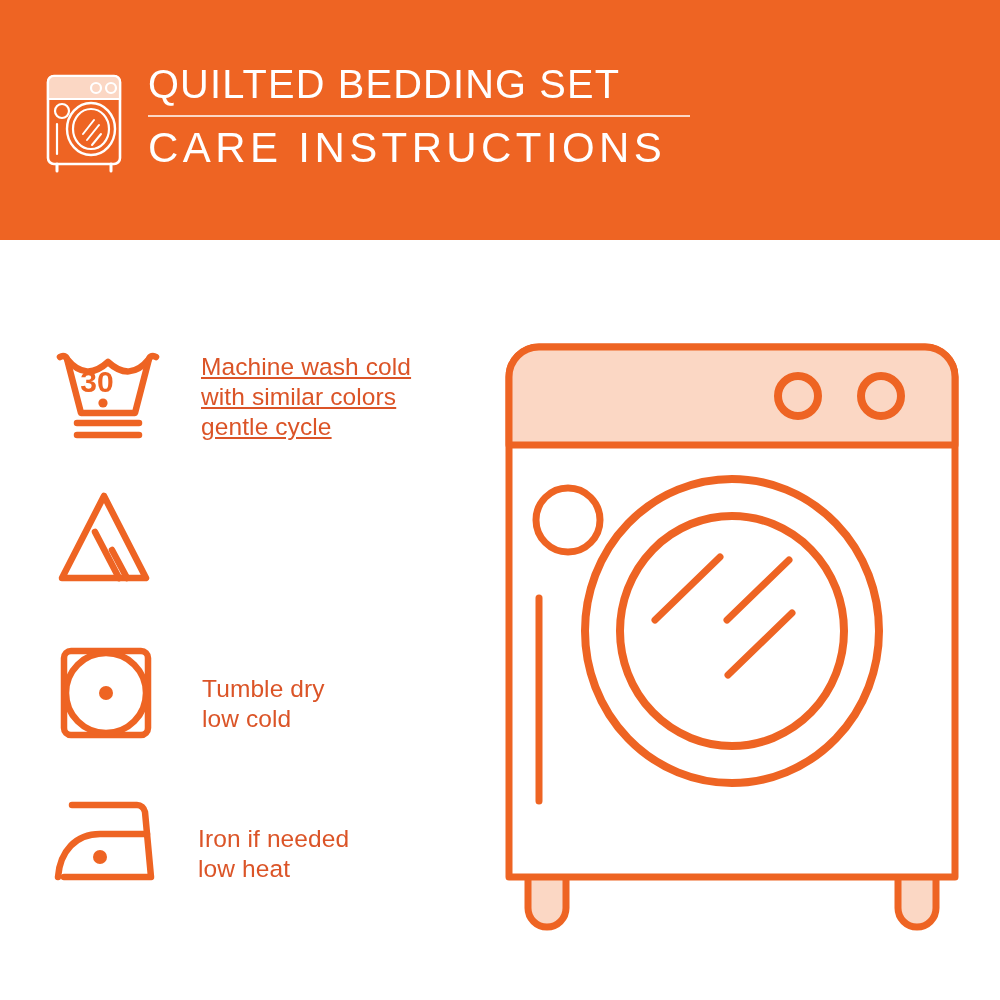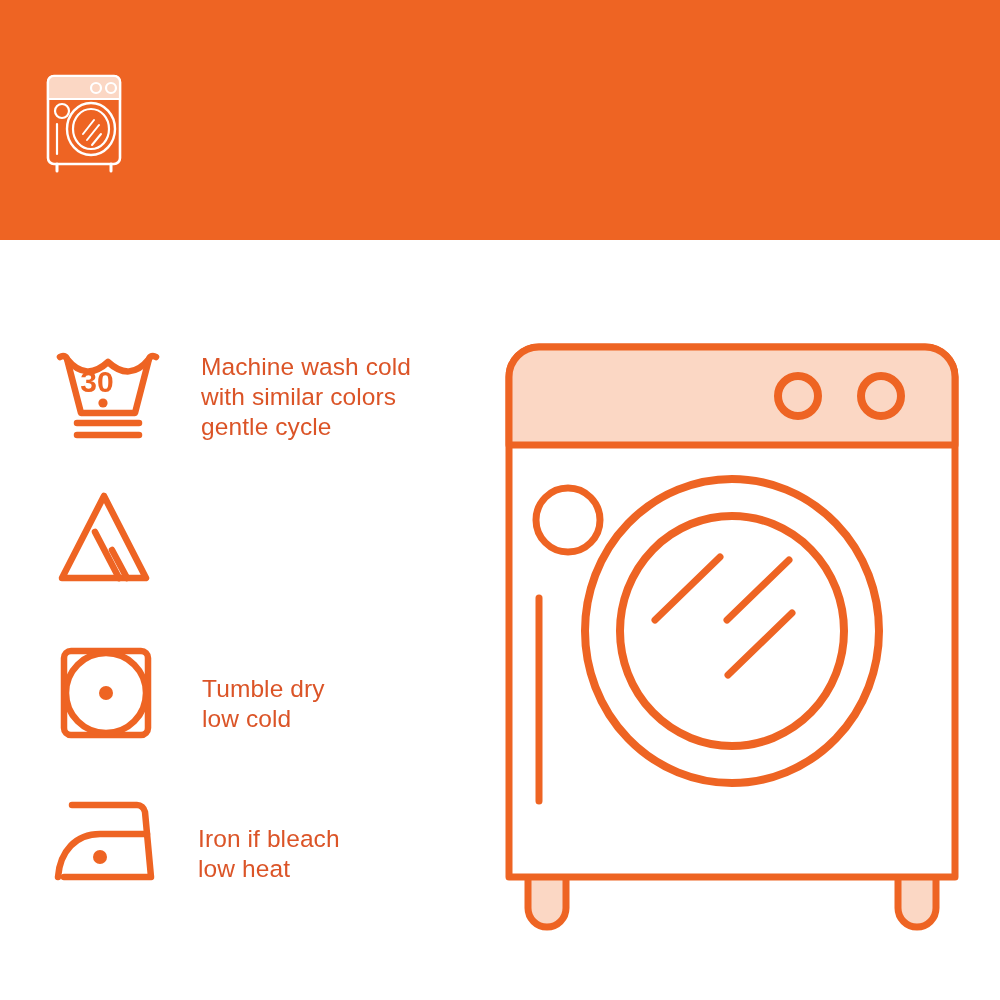--- a/index.html
+++ b/index.html
@@ -98,21 +98,21 @@
     color: #DB5427;
     font-size: 24.5px;
     line-height: 30px;
     font-weight: 500;
     letter-spacing: 0.1px;
     padding-left: 35px;
     padding-top: 6px;
     white-space: pre-line;
     font-family: "Liberation Sans", sans-serif;
   }
-  .care-row.r0 .care-text { padding-top: 4px; }
+  .care-row.r0 .care-text { padding-top: 4px; text-decoration: underline; }
   .care-row.r1 .care-text { padding-top: 24px; padding-left: 32px; }
   .care-row.r2 .care-text { padding-top: 22px; padding-left: 36px; }
   .care-row.r3 .care-text { padding-top: 22px; padding-left: 32px; }
 
   
   .machine {
     position: absolute;
     left: 495px;
     top: 335px;
     width: 480px;
@@ -136,20 +136,25 @@
         <ellipse cx="49" cy="59" rx="24" ry="26" fill="none" stroke="#FFFFFF" stroke-width="2.4"></ellipse>
         <ellipse cx="49" cy="59" rx="18" ry="20" fill="none" stroke="#FFFFFF" stroke-width="2.2"></ellipse>
         <line x1="41" y1="64" x2="52" y2="50" stroke="#FFFFFF" stroke-width="2" stroke-linecap="round"></line>
         <line x1="45" y1="70" x2="57" y2="55" stroke="#FFFFFF" stroke-width="2" stroke-linecap="round"></line>
         <line x1="50" y1="75" x2="59" y2="64" stroke="#FFFFFF" stroke-width="2" stroke-linecap="round"></line>
         <line x1="15" y1="94" x2="15" y2="101" stroke="#FFFFFF" stroke-width="3" stroke-linecap="round"></line>
         <line x1="69" y1="94" x2="69" y2="101" stroke="#FFFFFF" stroke-width="3" stroke-linecap="round"></line>
       </g>
     </svg>
 
+    <div class="title-block">
+      <div class="title-line1">QUILTED BEDDING SET</div>
+      <div class="title-rule"></div>
+      <div class="title-line2">CARE INSTRUCTIONS</div>
+    </div>
 
   </div>
 </div>
 
 <div class="care-list">
 
   <div class="care-row r0">
     <svg class="care-icon" viewBox="0 0 116 100">
       <g fill="none" stroke="#EE6423" stroke-width="6.5" stroke-linecap="round" stroke-linejoin="round">
         <path d="M10 12 C 13 10 16 11 17 14 L31 68 h54 L99 14 C100 11 103 10 106 12"></path>
@@ -188,21 +193,21 @@
   </div>
 
   <div class="care-row r3">
     <svg class="care-icon" viewBox="0 0 116 100">
       <g fill="none" stroke="#EE6423" stroke-width="6.5" stroke-linecap="round" stroke-linejoin="round">
         <path d="M22 12 H87 C91 12 94 15 95 19 L101 84 H14"></path>
         <path d="M8 84 C10 58 26 41 50 41 H97"></path>
       </g>
       <circle cx="50" cy="64" r="7" fill="#EE6423"></circle>
     </svg>
-    <div class="care-text">Iron if bleach
+    <div class="care-text">Iron if needed
 low heat</div>
   </div>
 
 </div>
 
 <svg class="machine" viewBox="0 0 480 600">
   <g fill="none" stroke="#EE6423" stroke-width="7" stroke-linejoin="round" stroke-linecap="round">
 
     <path d="M33 540 h38 v33 a19 19 0 0 1 -38 0 z" fill="#FBD7C4"></path>
     <path d="M403 540 h38 v33 a19 19 0 0 1 -38 0 z" fill="#FBD7C4"></path>

